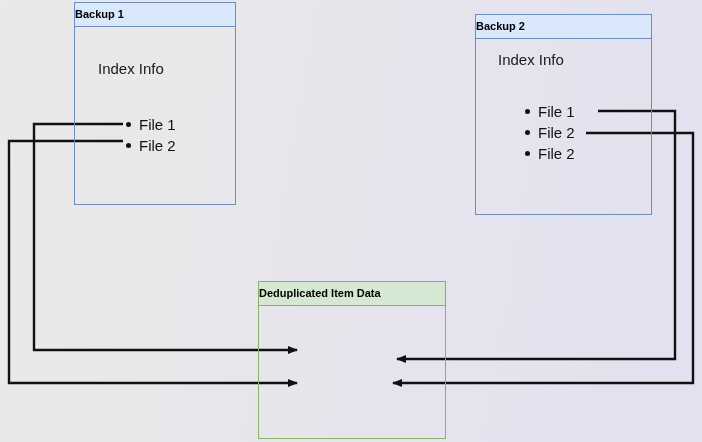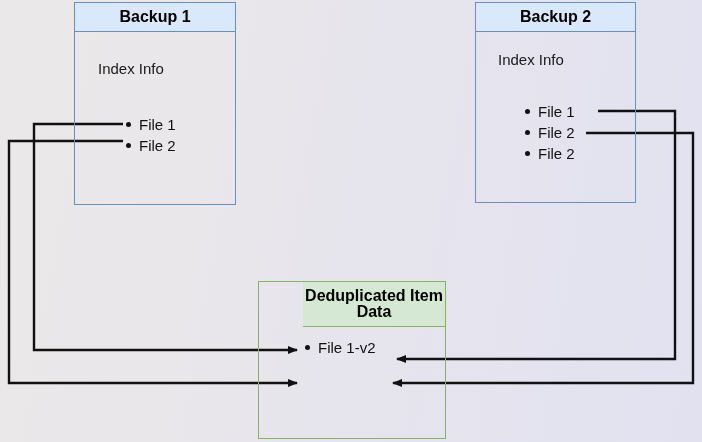--- a/index.html
+++ b/index.html
@@ -32,22 +32,21 @@
   }
   .box-blue {
     border: 1px solid #6c8ebf;
   }
   .box-green {
     border: 1px solid #82b366;
   }
   .box-title {
     box-sizing: border-box;
     width: 100%;
-    text-align: center;
-    font-size: 16px;
+    font-size: 11px;
     font-weight: bold;
     color: #000;
     line-height: 1;
     padding: 6px 0 6px 0;
   }
   .title-blue {
     background: #dae8fc;
     border-bottom: 1px solid #6c8ebf;
   }
   .title-green {
@@ -112,30 +111,29 @@
 
   <div class="box box-blue" style="left:74px; top:2px; width:162px; height:203px;">
     <div class="box-title title-blue">Backup 1</div>
   </div>
   <div class="box-label" style="left:98px; top:60px;">Index Info</div>
   <ul class="bullet-list" style="left:126px; top:114px;">
     <li>File 1</li>
     <li>File 2</li>
   </ul>
 
-  <div class="box box-blue" style="left:475px; top:2px; width:161px; height:201px;">
+  <div class="box box-blue" style="left:475px; top:14px; width:177px; height:201px;">
     <div class="box-title title-blue">Backup 2</div>
   </div>
   <div class="box-label" style="left:498px; top:51px;">Index Info</div>
   <ul class="bullet-list" style="left:525px; top:101px;">
     <li>File 1</li>
     <li>File 2</li>
     <li>File 2</li>
   </ul>
 
-  <div class="box box-green" style="left:258px; top:281px; width:188px; height:158px;padding-left:44px;">
+  <div class="box box-green" style="left:258px; top:281px; width:188px; height:158px;">
     <div class="box-title title-green">Deduplicated Item Data</div>
   </div>
   <ul class="bullet-list" style="left:305px; top:337px;">
-    <li>File 1-v2</li>
   </ul>
 
 </div>
 
 </body></html>

